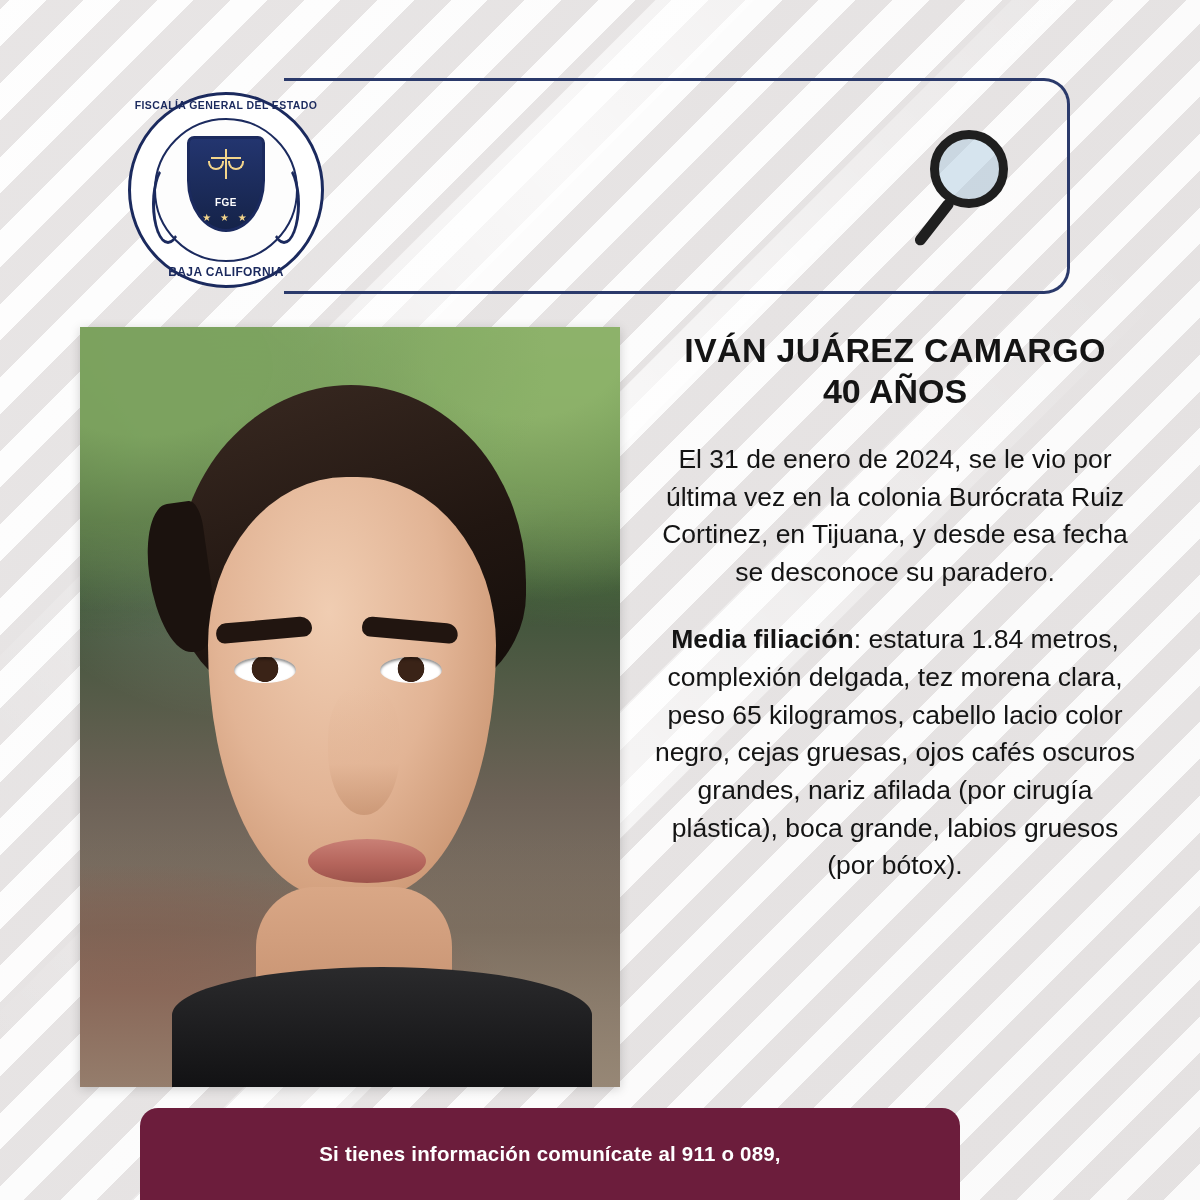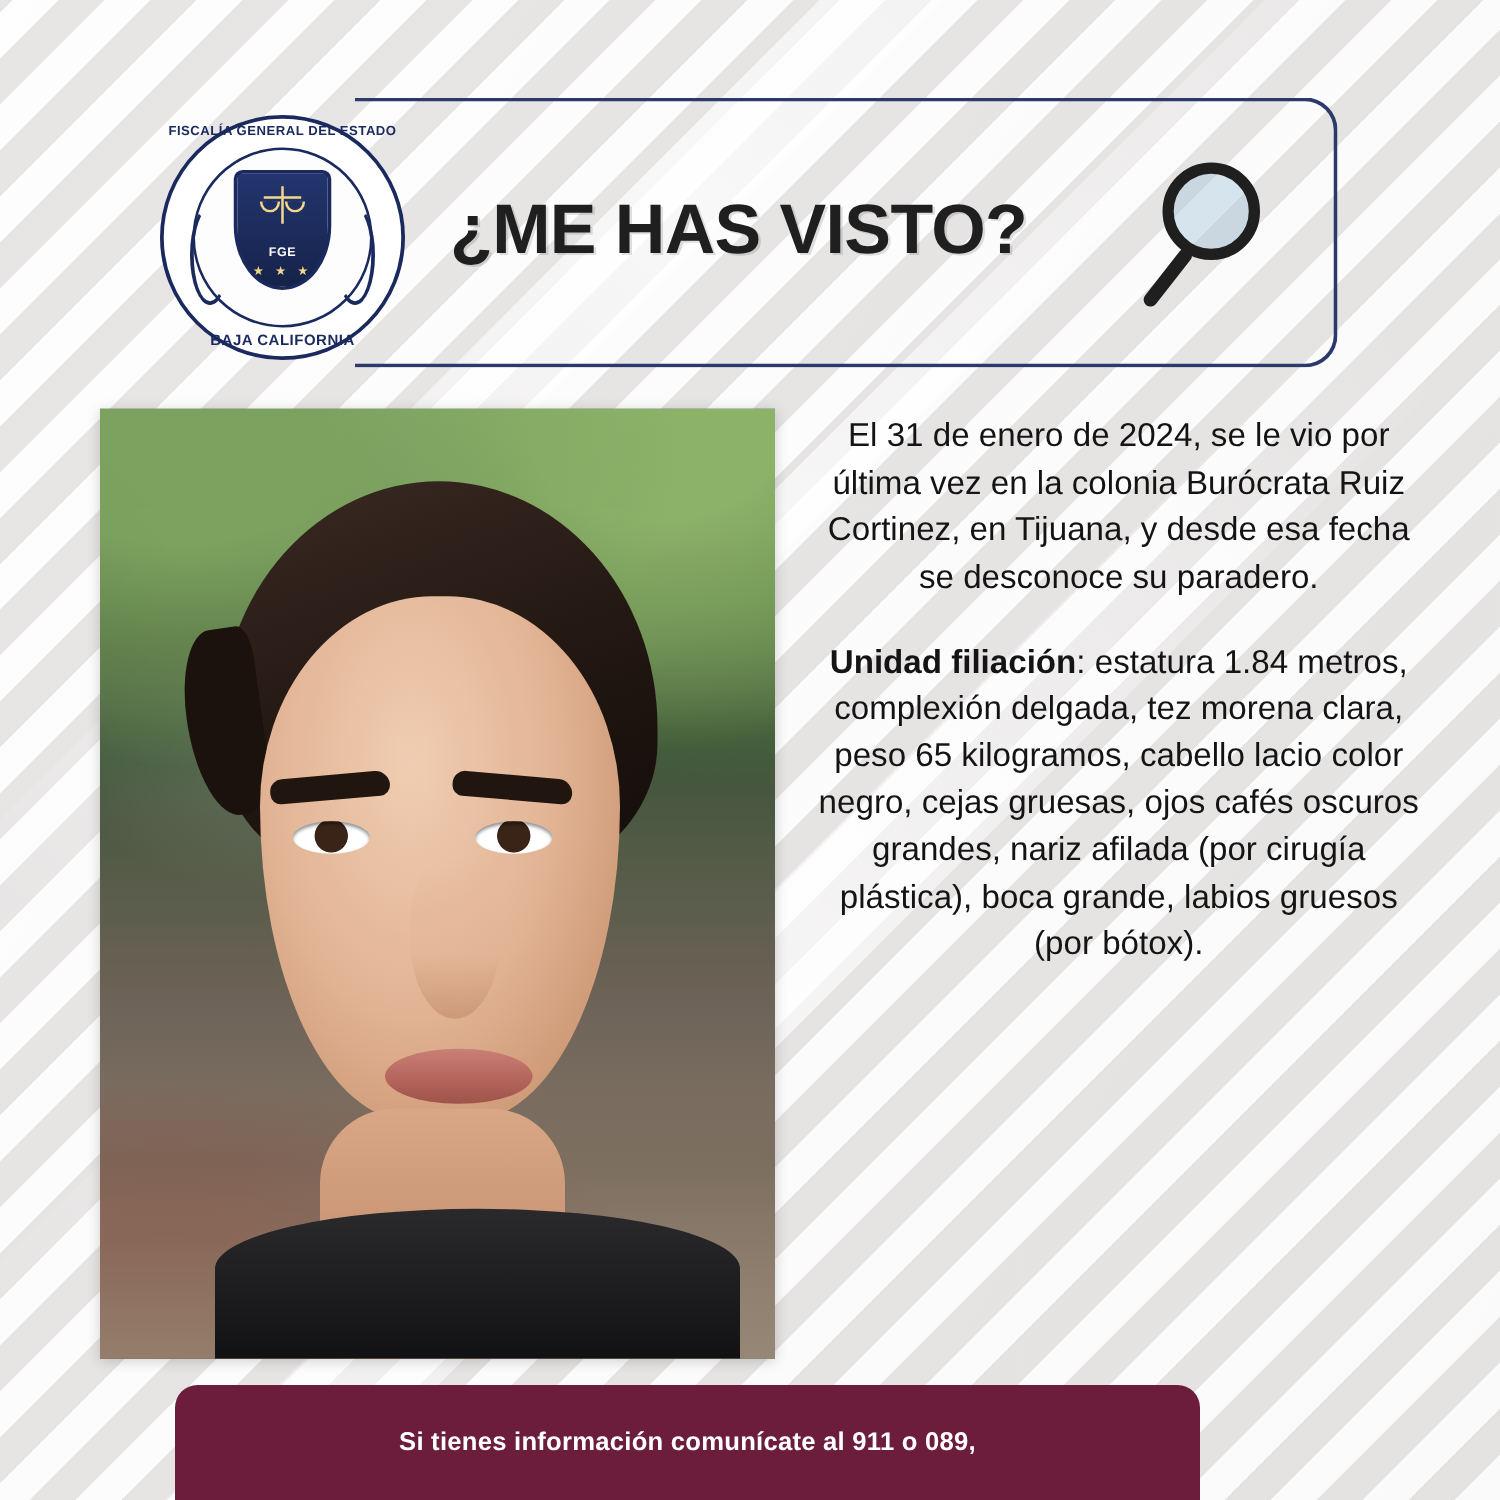--- a/index.html
+++ b/index.html
@@ -428,21 +428,20 @@
         </div>
         <div class="fge">FGE</div>
         <div class="stars">★ ★ ★</div>
       </div>
       <div class="crest-text">
         <span class="top">FISCALÍA GENERAL DEL ESTADO</span>
         <span class="bottom">BAJA CALIFORNIA</span>
       </div>
     </div>
 
-    <div class="title-text">¿ME HAS VISTO?</div>
 
     <div class="magnifier">
       <div class="lens"></div>
       <div class="handle"></div>
     </div>
   </div>
 
   <div class="photo-frame">
     <div class="photo">
       <div class="foliage"></div>
@@ -454,21 +453,23 @@
       <div class="eye-l"></div>
       <div class="eye-r"></div>
       <div class="nose"></div>
       <div class="mouth"></div>
       <div class="neck"></div>
       <div class="shirt"></div>
     </div>
   </div>
 
   <div class="info">
+    <p class="person-name">IVÁN JUÁREZ CAMARGO</p>
+    <p class="person-age">40 AÑOS</p>
     <p class="para">El 31 de enero de 2024, se le vio por última vez en la colonia Burócrata Ruiz Cortinez, en Tijuana, y desde esa fecha se desconoce su paradero.</p>
-    <p class="para"><span class="lbl">Unidad filiación</span><span>: estatura 1.84 metros, complexión delgada, tez morena clara, peso 65 kilogramos, cabello lacio color negro, cejas gruesas, ojos cafés oscuros grandes, nariz afilada (por cirugía plástica), boca grande, labios gruesos (por bótox).</span></p>
+    <p class="para"><span class="lbl">Media filiación</span><span>: estatura 1.84 metros, complexión delgada, tez morena clara, peso 65 kilogramos, cabello lacio color negro, cejas gruesas, ojos cafés oscuros grandes, nariz afilada (por cirugía plástica), boca grande, labios gruesos (por bótox).</span></p>
   </div>
 
   <div class="footer">
     <div class="footer-line">Si tienes información comunícate al 911 o 089,</div>
   </div>
 
 </div>
 
 </body></html>

